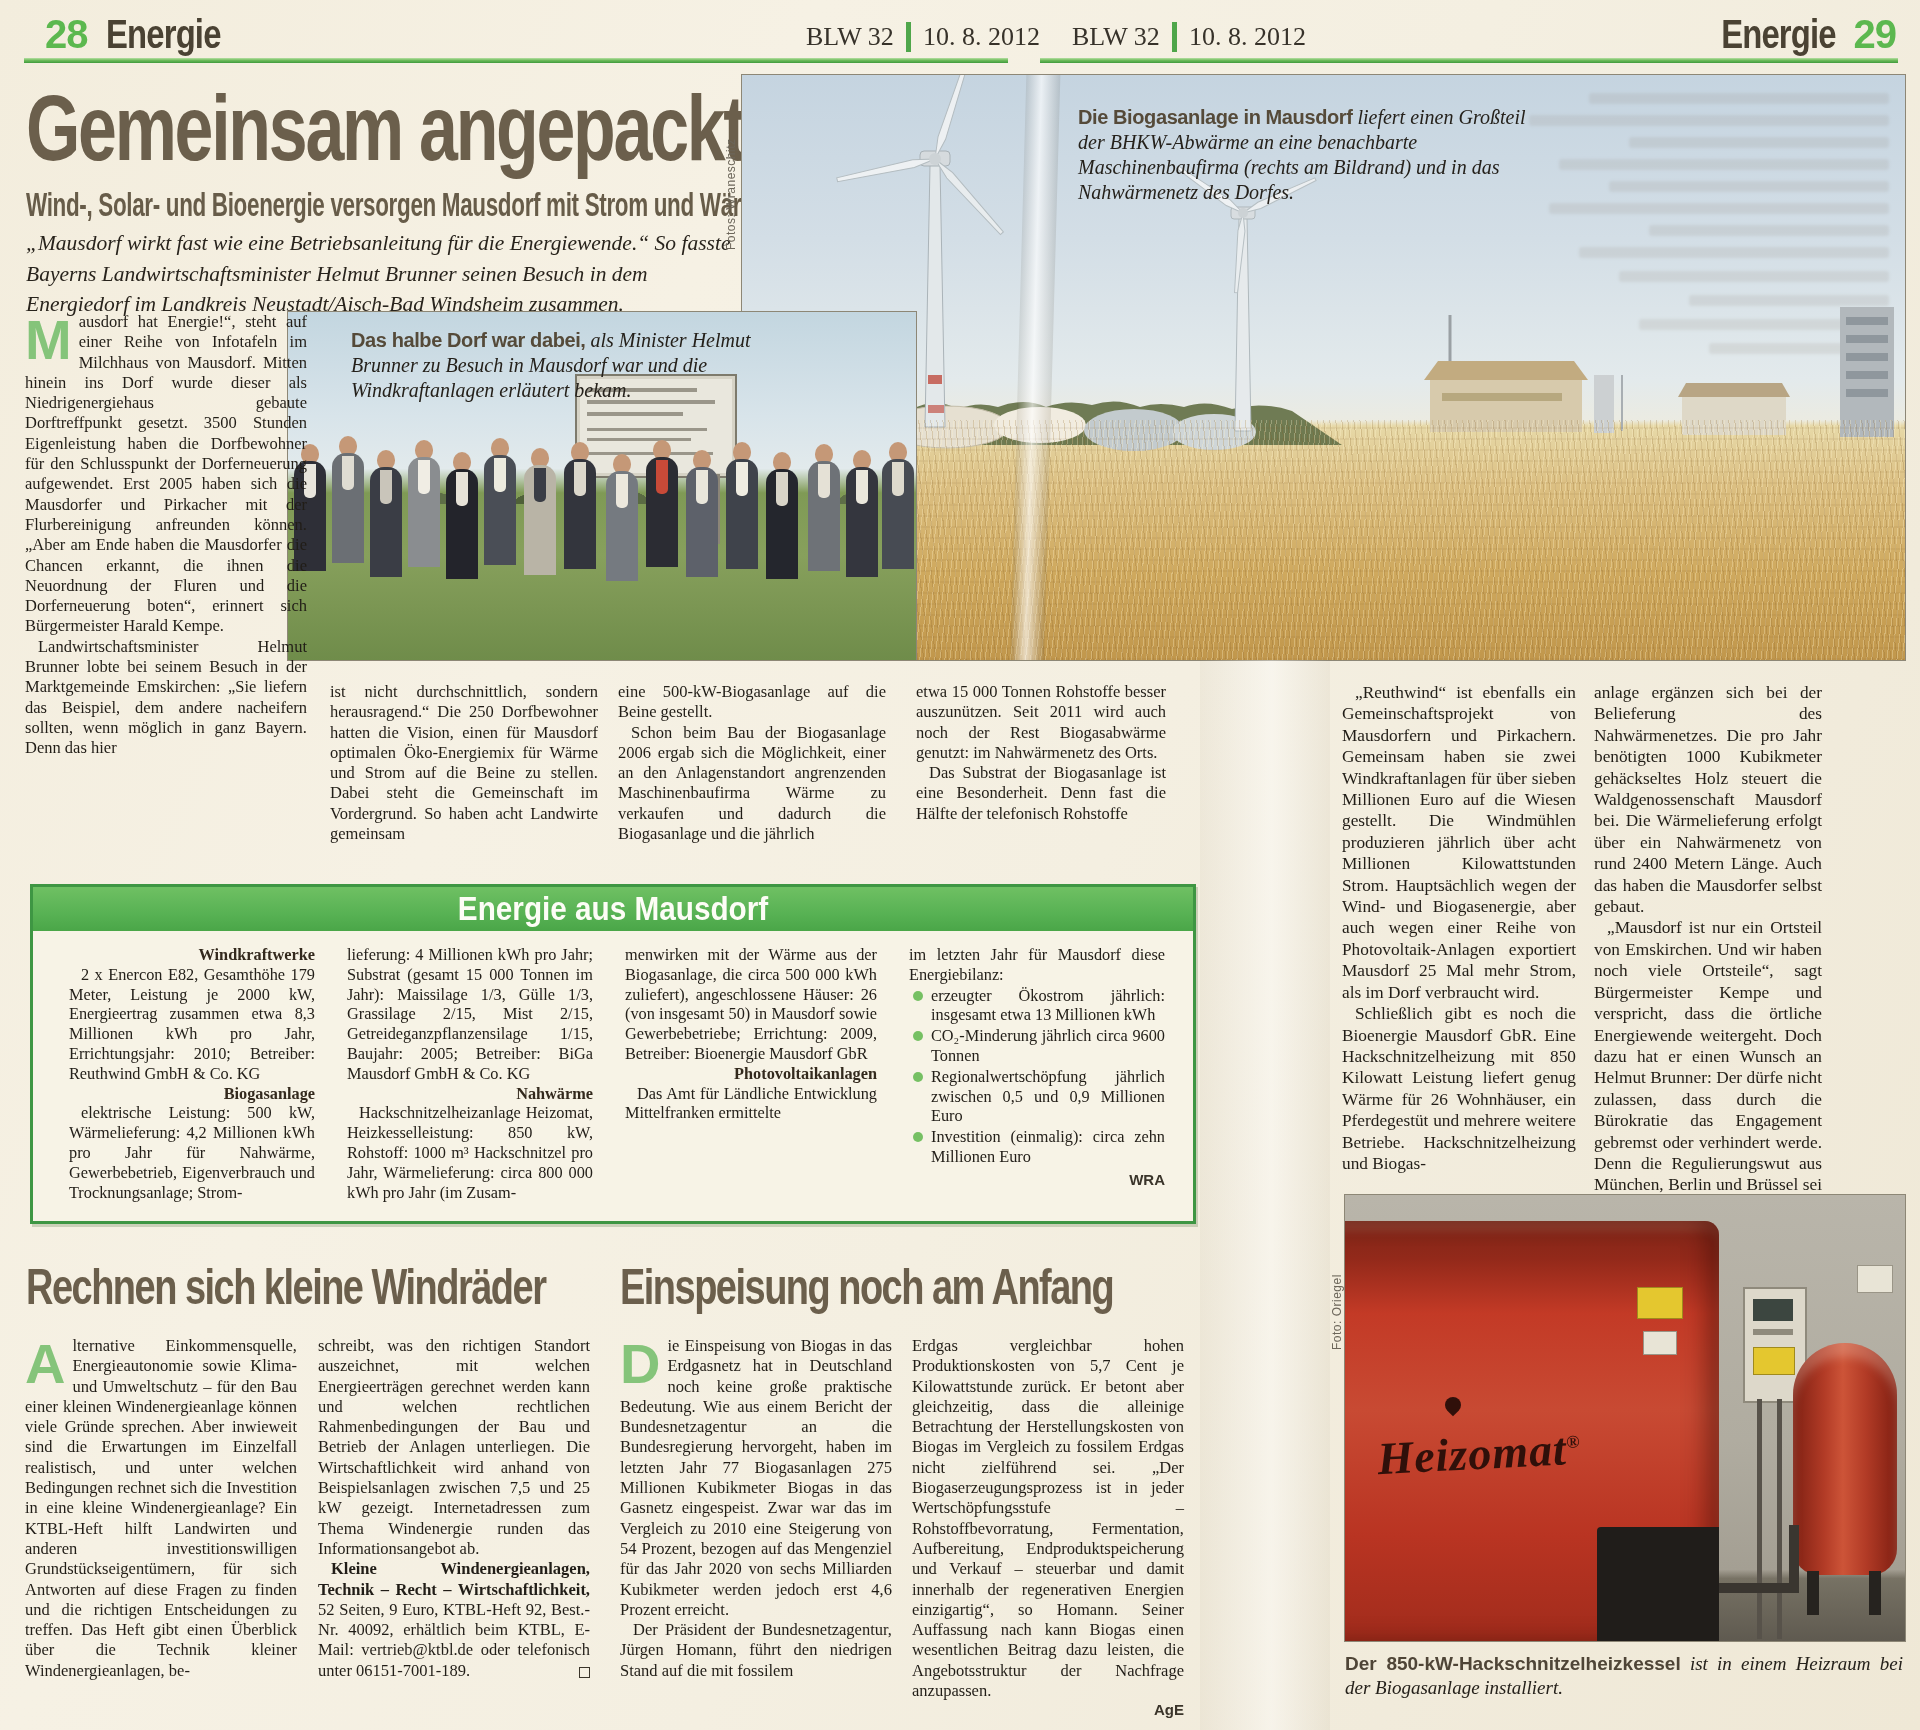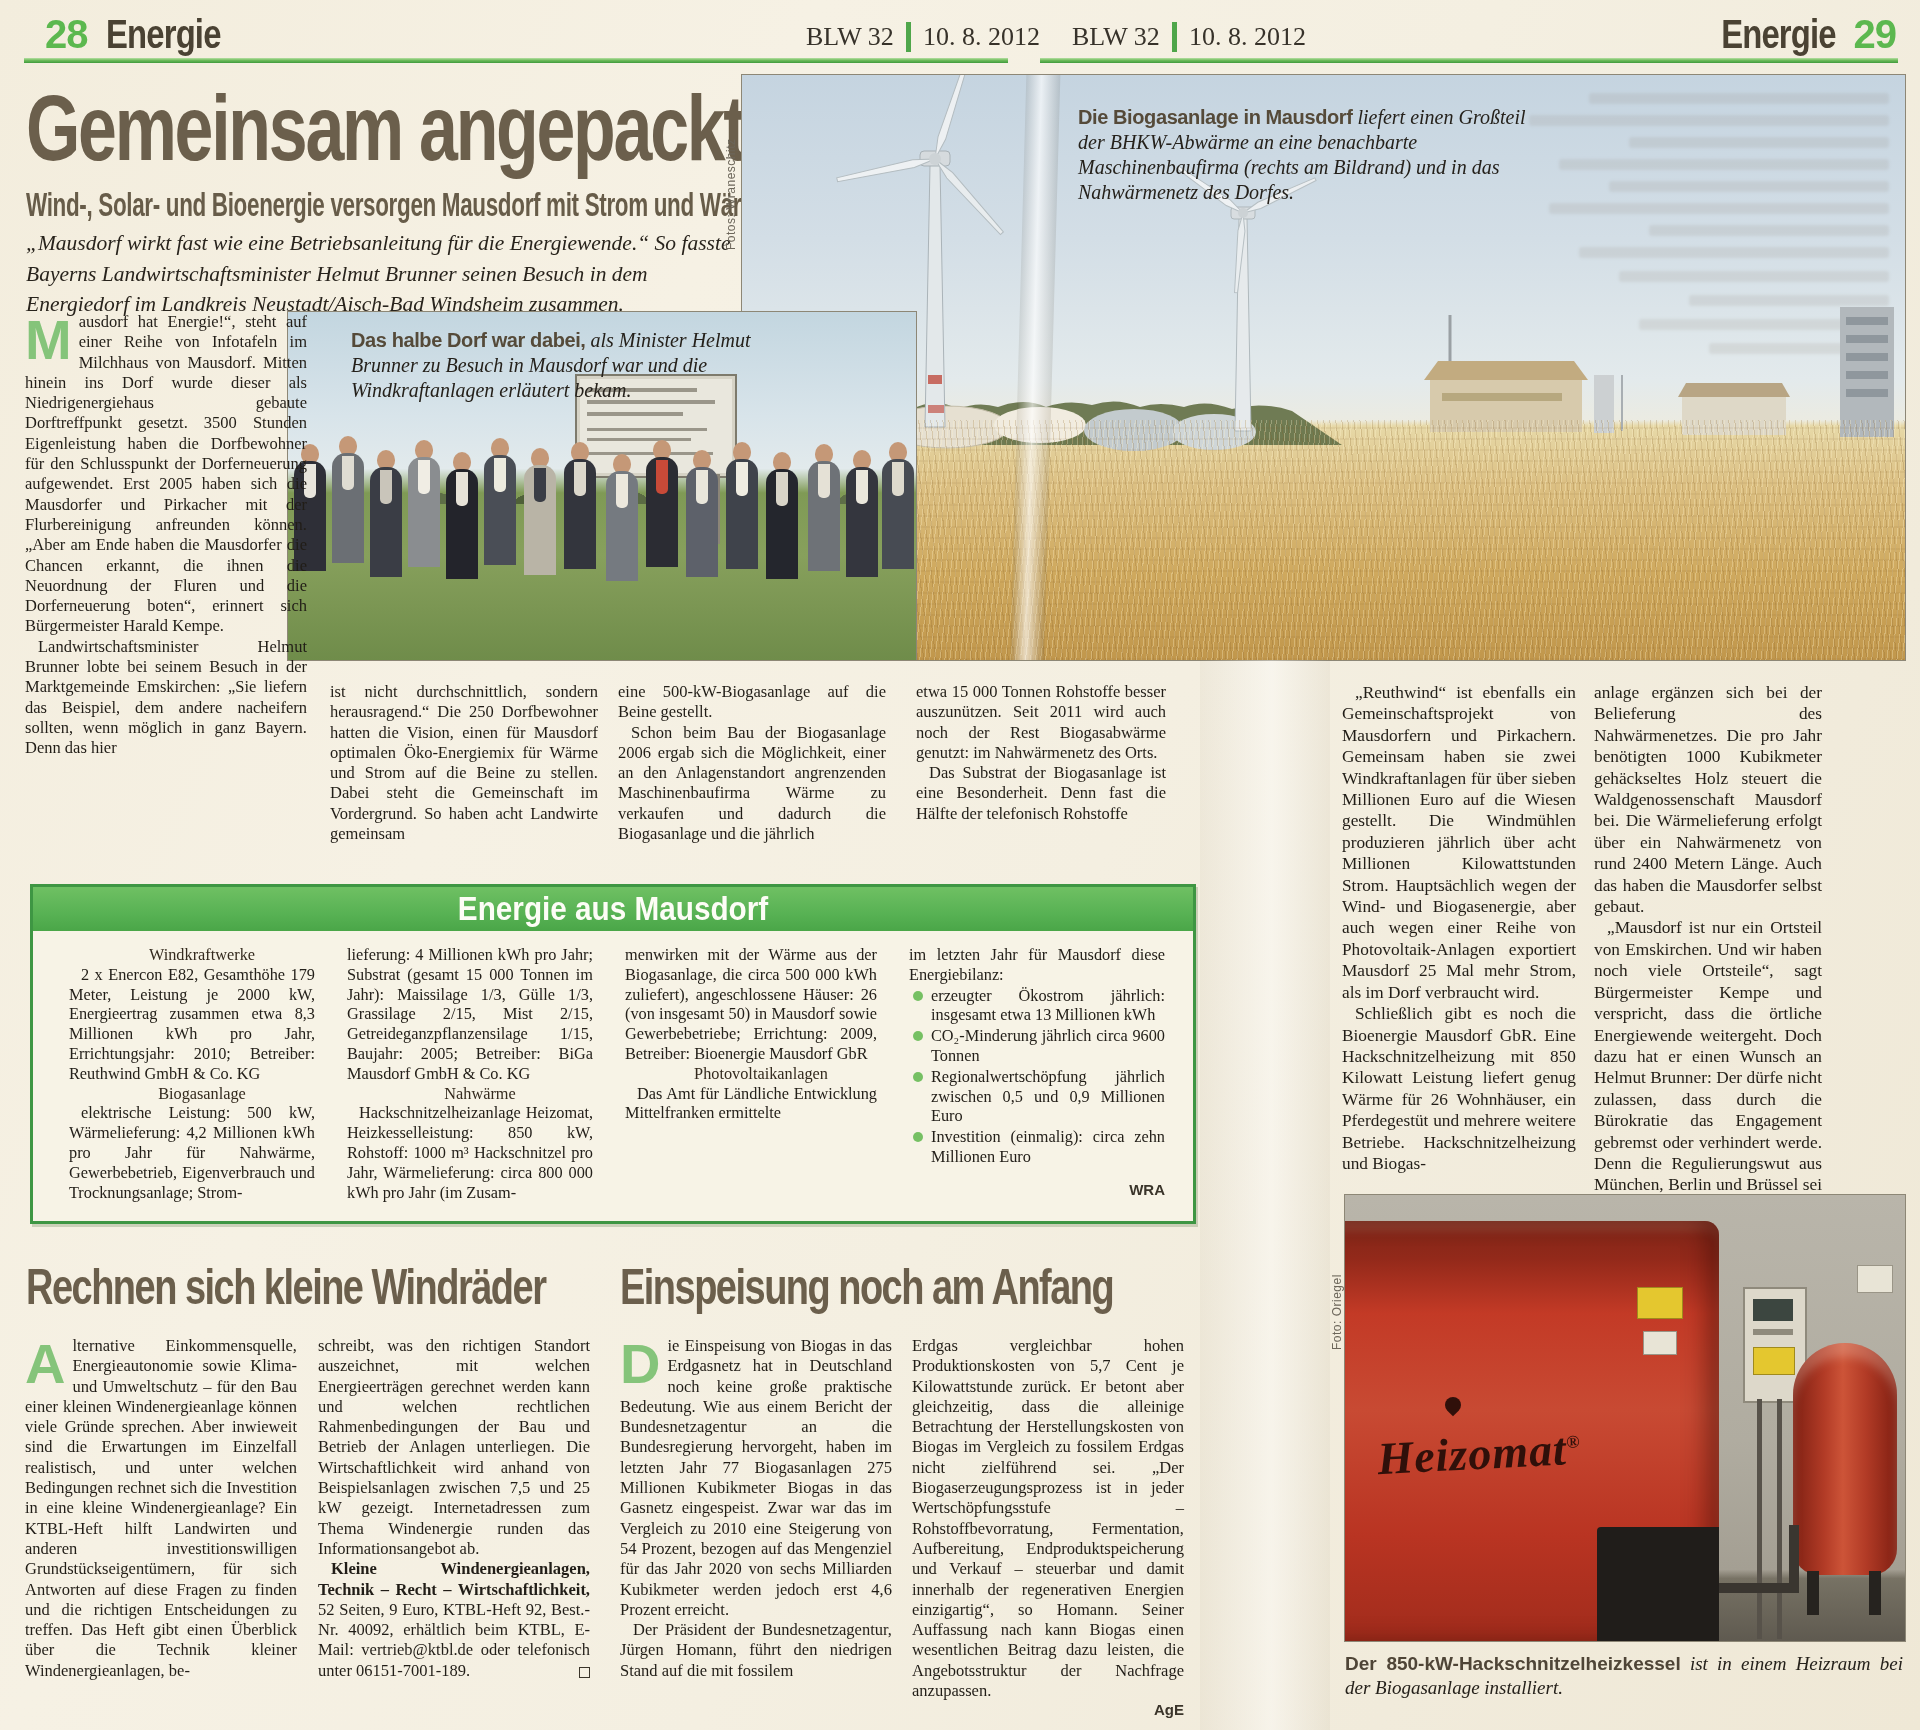--- a/index.html
+++ b/index.html
@@ -78,21 +78,21 @@
 
   
   #energy-box{background:#f7f3e6;border:3px solid #3e9643;box-shadow:2px 3px 0 rgba(80,110,60,.25);}
   #energy-box .bar{position:absolute;left:0;top:0;width:100%;height:44px;background:
       linear-gradient(180deg,#6fc063 0%,#58b254 60%,#4aa648 100%);}
   #energy-box .bar-title{font:bold 33px/44px "Liberation Sans",sans-serif;color:#fdfdf6;text-align:center;
       letter-spacing:0;transform:scaleX(.9);transform-origin:center;}
   .ebox-col{position:absolute;top:58px;font:16.3px/19.8px "Liberation Serif",serif;color:#24201a;text-align:justify;}
   .ebox-col p{margin:0;}
   .ebox-col p.ind{text-indent:12px;}
-  .ehead{font-weight:normal;color:#33291d;padding-left:20px;text-align:center;}
+  .ehead{font-weight:bold;color:#33291d;padding-left:20px;text-align:right;}
   .ebullet{position:relative;padding-left:22px;text-indent:0;margin-top:1px;}
   .ebullet .dot{position:absolute;left:4px;top:5px;width:10px;height:10px;border-radius:50%;background:#76c063;}
 
   
   #boiler-photo{background:linear-gradient(180deg,#b9b5aa 0%,#b0aca0 55%,#a49f93 84%,
                 #777264 86%,#5f5a50 100%);overflow:hidden;}
   #boiler{left:-8px;top:26px;width:382px;height:420px;border-radius:0 14px 4px 0;
       background:linear-gradient(180deg,#7e2517 0%,#93291a 9%,#c33a26 22%,#c84a33 45%,#b93422 75%,#a12c1c 100%);
       box-shadow:inset -14px 0 22px rgba(60,10,5,.45),inset 0 10px 8px rgba(255,220,200,.15);}
   #boiler-black{left:252px;top:332px;width:122px;height:114px;background:#201d1a;border-radius:4px 0 0 0;}
@@ -379,21 +379,21 @@
       <p>menwirken mit der Wärme aus der Biogasanlage, die circa 500 000 kWh zuliefert), angeschlossene Häuser: 26 (von insgesamt 50) in Mausdorf sowie Gewerbebetriebe; Errichtung: 2009, Betreiber: Bioenergie Mausdorf GbR</p>
       <p class="ehead">Photovoltaikanlagen</p>
       <p class="ind">Das Amt für Ländliche Entwicklung Mittelfranken ermittelte</p>
     </div>
     <div class="ebox-col" style="left:876px;width:256px;">
       <p>im letzten Jahr für Mausdorf diese Energiebilanz:</p>
       <div class="ebullet"><span class="dot"></span><span>erzeugter Ökostrom jährlich: insgesamt etwa 13 Millionen kWh</span></div>
       <div class="ebullet"><span class="dot"></span><span>CO₂-Minderung jährlich circa 9600 Tonnen</span></div>
       <div class="ebullet"><span class="dot"></span><span>Regionalwertschöpfung jährlich zwischen 0,5 und 0,9 Millionen Euro</span></div>
       <div class="ebullet"><span class="dot"></span><span>Investition (einmalig): circa zehn Millionen Euro</span></div>
-      <div style="margin-top:14px;overflow:hidden;">
+      <div style="margin-top:4px;overflow:hidden;">
           <span class="sig">WRA</span>
         </div>
     </div>
   </div>
 
   <div class="abs subart-hl" style="left:26px;top:1262px;">Rechnen sich kleine Windräder</div>
   <div class="abs bodytext" style="left:25px;top:1336px;width:272px;">
     <p><span class="dropcap">A</span><span>lternative Einkommensquelle, Energieautonomie sowie Klima- und Umweltschutz – für den Bau einer kleinen Windenergieanlage können viele Gründe sprechen. Aber inwieweit sind die Erwartungen im Einzelfall realistisch, und unter welchen Bedingungen rechnet sich die Investition in eine kleine Windenergieanlage? Ein KTBL-Heft hilft Landwirten und anderen investitionswilligen Grundstückseigentümern, für sich Antworten auf diese Fragen zu finden und die richtigen Entscheidungen zu treffen. Das Heft gibt einen Überblick über die Technik kleiner Windenergieanlagen, be-</span></p>
   </div>
   <div class="abs bodytext" style="left:318px;top:1336px;width:272px;">

